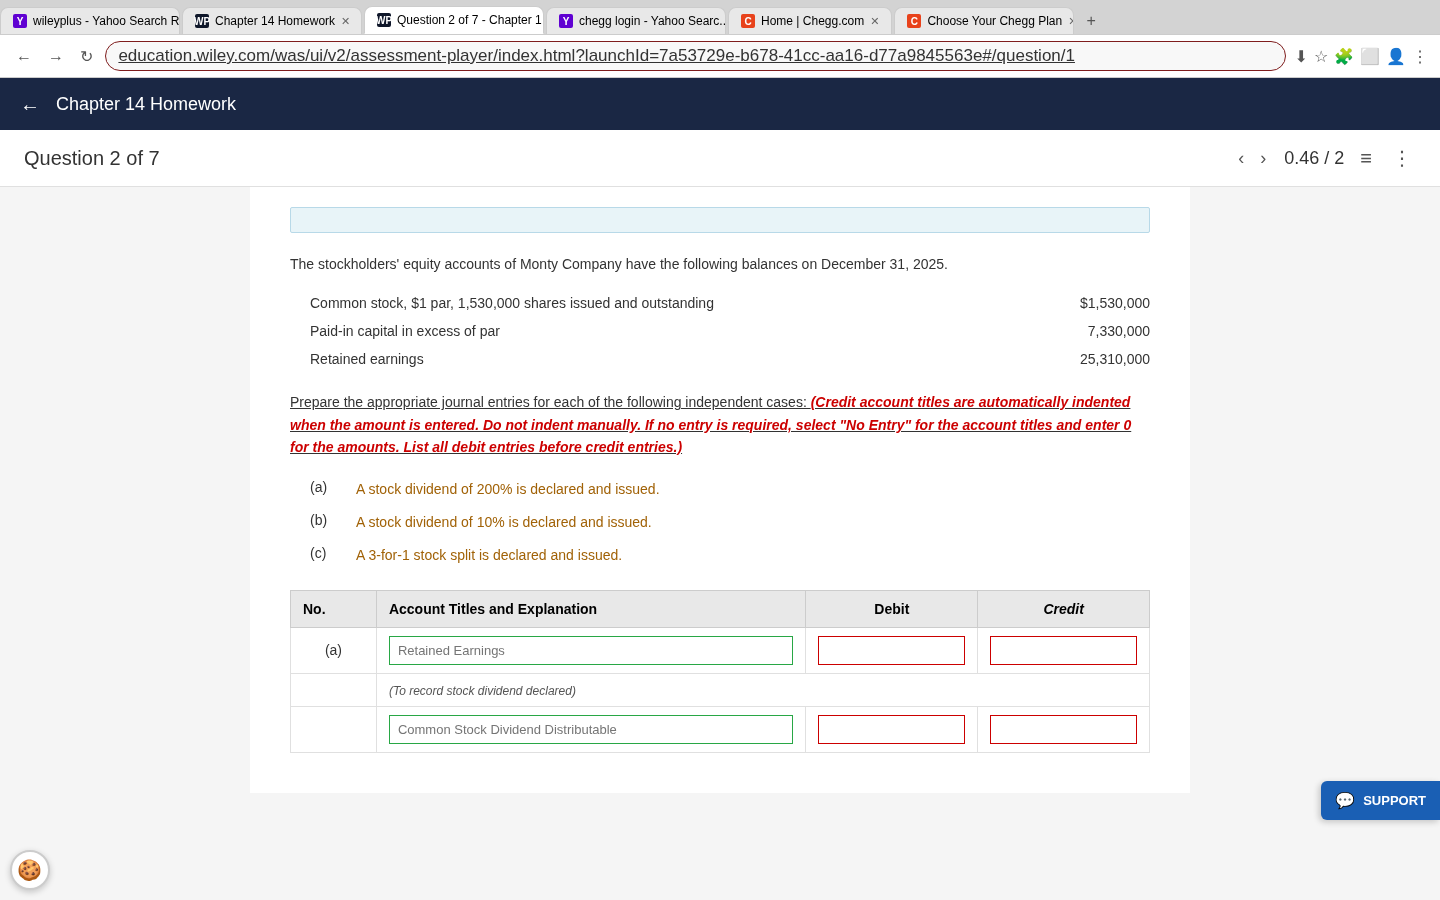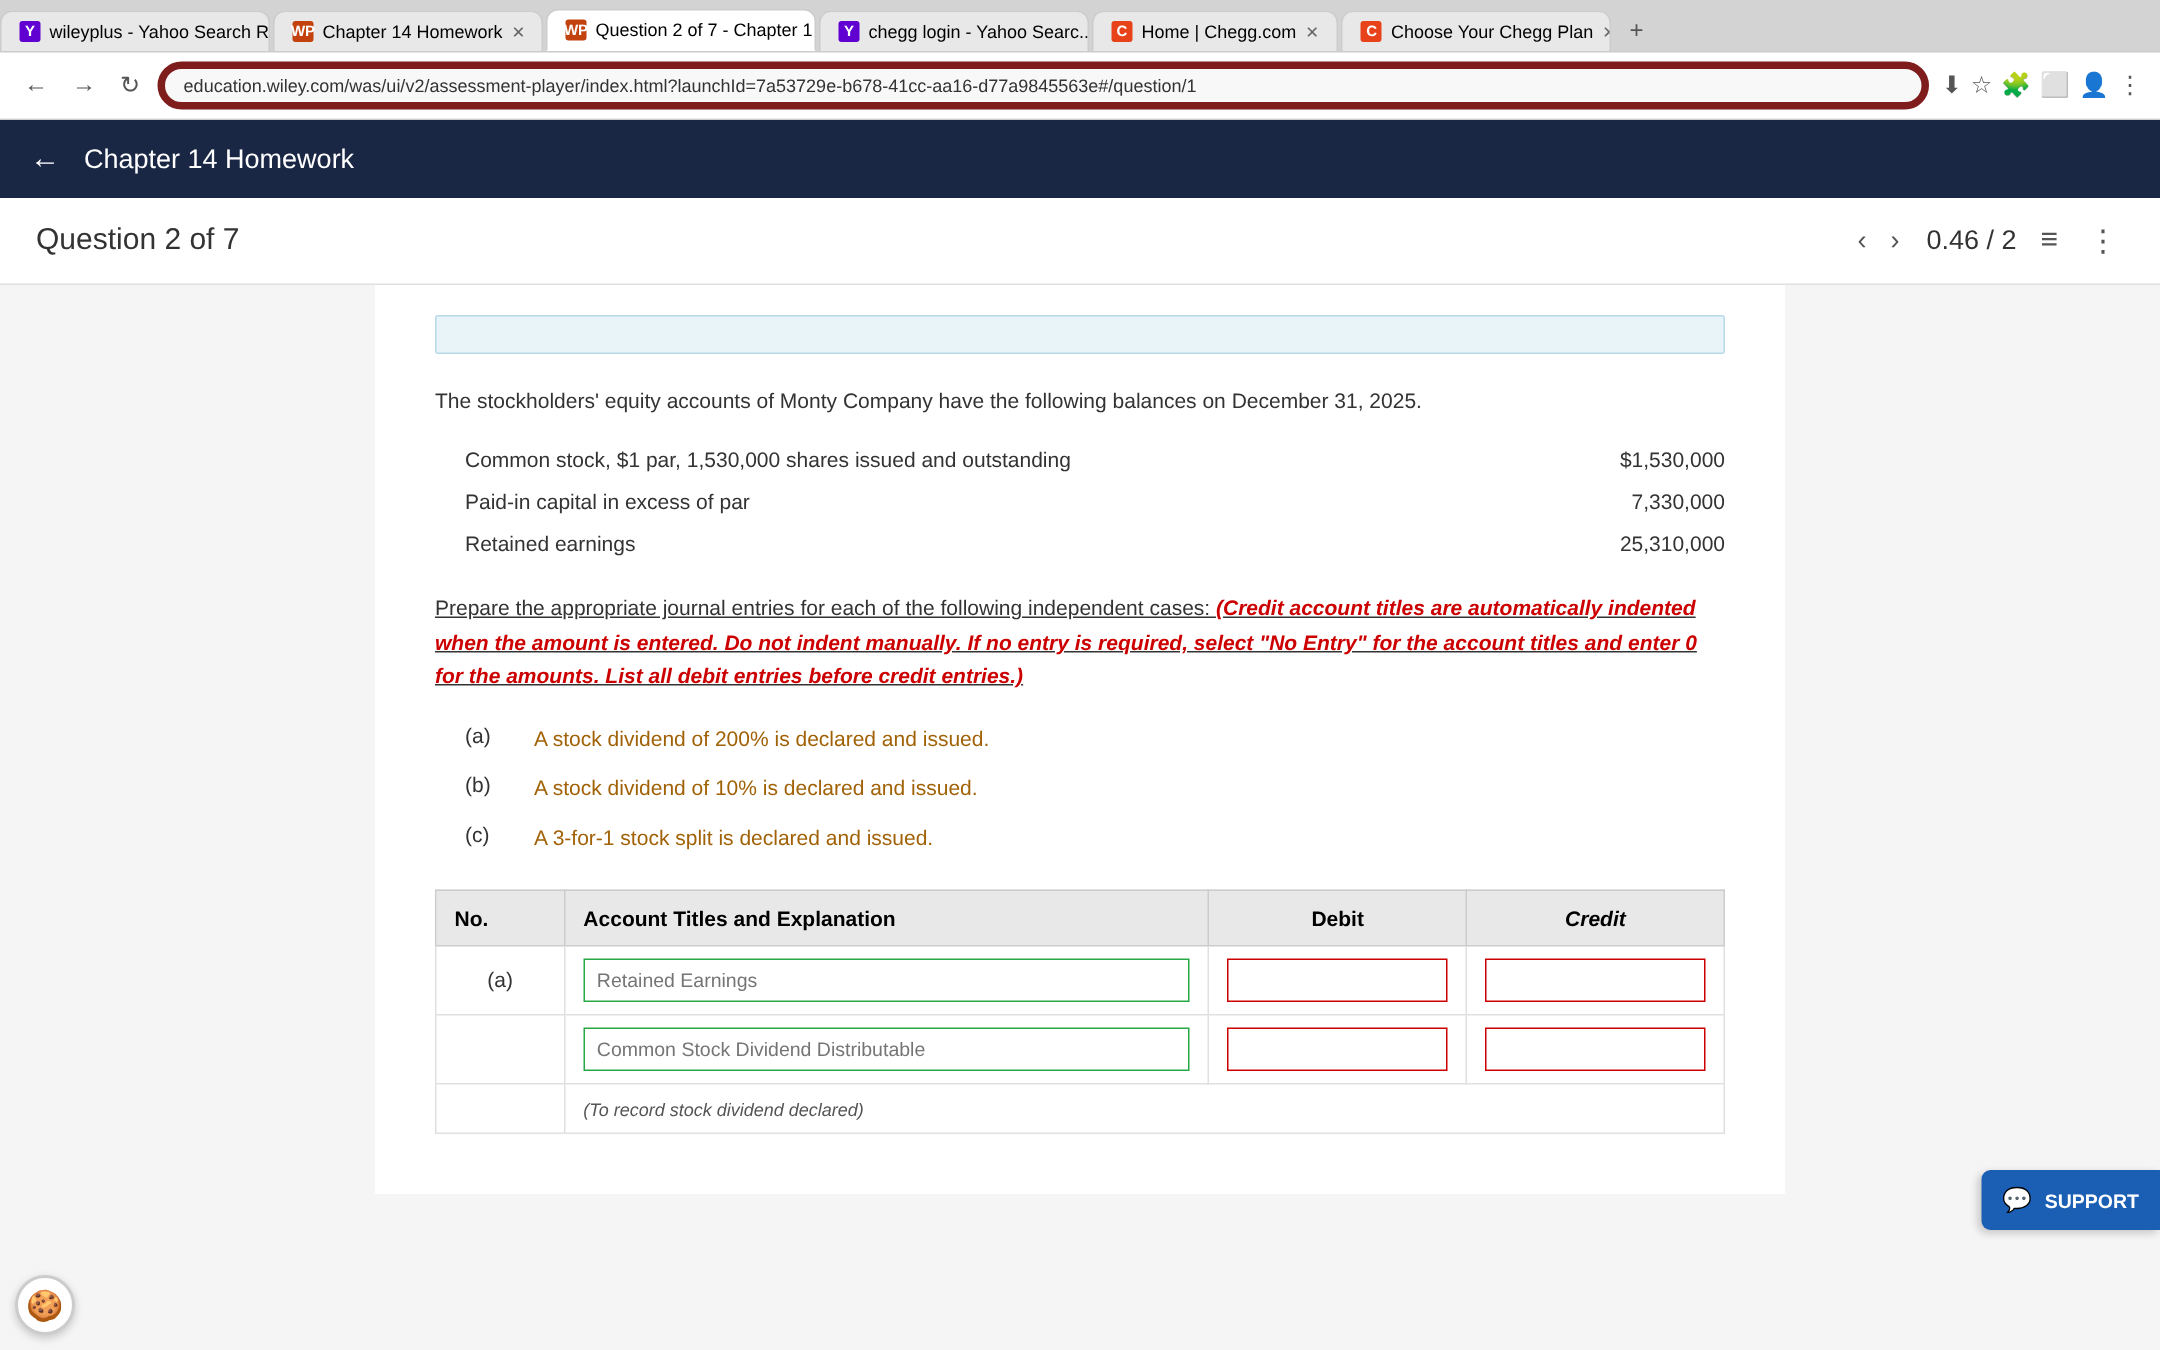--- a/index.html
+++ b/index.html
@@ -4,30 +4,30 @@
   <style>
     * { box-sizing: border-box; margin: 0; padding: 0; }
     body { font-family: Arial, sans-serif; font-size: 14px; background: #f5f5f5; }
 
     
     .browser-chrome { background: #e8e8e8; border-bottom: 1px solid #ccc; }
     .tab-bar { display: flex; align-items: flex-end; padding: 6px 0 0 0; background: #d3d3d3; overflow: hidden; }
     .tab { display: flex; align-items: center; padding: 6px 12px; background: #e8e8e8; border-radius: 8px 8px 0 0; margin-right: 2px; font-size: 12px; max-width: 180px; white-space: nowrap; overflow: hidden; text-overflow: ellipsis; border: 1px solid #ccc; border-bottom: none; cursor: pointer; }
     .tab.active { background: white; border-bottom: 1px solid white; }
     .tab-favicon { width: 14px; height: 14px; border-radius: 2px; margin-right: 6px; flex-shrink: 0; display: inline-flex; align-items: center; justify-content: center; font-size: 10px; font-weight: bold; }
-    .tab-favicon.wp { background: #c2410c; color: white; text-align: center; }
+    .tab-favicon.wp { background: #0f172a; color: white; text-align: center; }
     .tab-favicon.y { background: #6001d2; color: white; }
     .tab-favicon.ch { background: #e8421b; color: white; }
     .tab-close { margin-left: 6px; color: #666; font-size: 11px; flex-shrink: 0; }
     .tab-add { padding: 4px 10px; font-size: 16px; color: #555; cursor: pointer; }
 
     .address-bar { display: flex; align-items: center; padding: 6px 12px; background: white; border-top: 1px solid #ccc; gap: 8px; }
     .nav-btn { background: none; border: none; font-size: 16px; color: #555; cursor: pointer; padding: 2px 4px; }
     .nav-btn:disabled { color: #ccc; }
-    .url-bar { flex: 1; border: 5px solid #7f1d1d; border-radius: 20px; padding: 4px 12px; font-size: 12px; color: #333; background: #f8f8f8; }
+    .url-bar { flex: 1; border: 1px solid #7f1d1d; border-radius: 20px; padding: 4px 12px; font-size: 17px; color: #333; background: #f8f8f8; text-decoration: underline; }
     .browser-icons { display: flex; gap: 6px; color: #555; font-size: 16px; }
 
     
     .app-header { background: #1a2744; color: white; padding: 0 20px; height: 52px; display: flex; align-items: center; gap: 16px; }
     .back-btn { color: white; background: none; border: none; font-size: 20px; cursor: pointer; }
     .app-title { font-size: 18px; font-weight: 400; }
 
     
     .question-header { background: white; padding: 12px 24px; display: flex; align-items: center; border-bottom: 1px solid #e0e0e0; gap: 12px; }
     .question-title { font-size: 20px; color: #333; font-weight: 400; flex: 1; }
@@ -203,37 +203,37 @@
           <input type="text" class="entry-input" placeholder="Retained Earnings" style="">
         </td>
         <td>
           <input type="text" class="debit-input" style="">
         </td>
         <td>
           <input type="text" class="credit-input" style="">
         </td>
       </tr>
       <tr>
-        <td style="text-align:center; color:#333;"></td>
-        <td>
-          <input type="text" class="entry-input" placeholder="Common Stock Dividend Distributable" style="">
-        </td>
-        <td>
-          <input type="text" class="debit-input" style="">
-        </td>
-        <td>
-          <input type="text" class="credit-input" style="">
-        </td>
-      </tr>
-      <tr>
         <td></td>
         <td colspan="3">
           <span class="small-note">(To record stock dividend declared)</span>
         </td>
       </tr>
+      <tr>
+        <td style="text-align:center; color:#333;"></td>
+        <td>
+          <input type="text" class="entry-input" placeholder="Common Stock Dividend Distributable" style="">
+        </td>
+        <td>
+          <input type="text" class="debit-input" style="">
+        </td>
+        <td>
+          <input type="text" class="credit-input" style="">
+        </td>
+      </tr>
     </tbody>
   </table>
 </div>
 
 <div class="support-btn">
   <span class="support-icon">💬</span>
   <span>SUPPORT</span>
 </div>
 
 <div class="cookie-btn">

